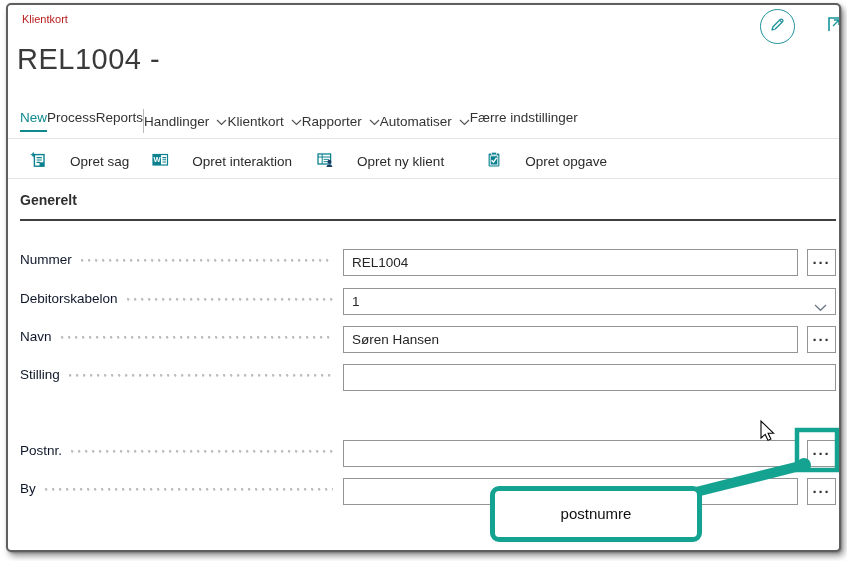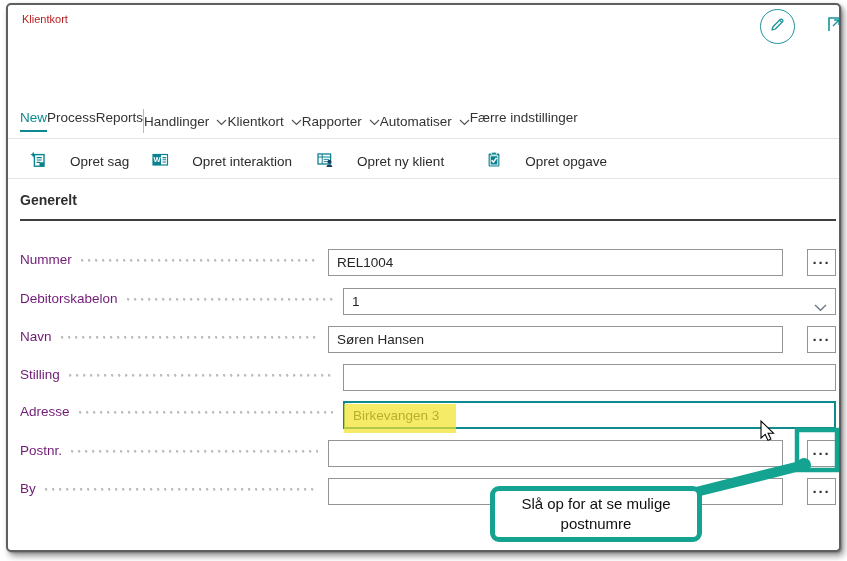--- a/index.html
+++ b/index.html
@@ -32,25 +32,25 @@
   .action:nth-child(1){ margin-right:22px; } .action:nth-child(2){ margin-right:24px; }
   .action:nth-child(3){ margin-right:42px; }
   
   .section-title { position:absolute; left:12px; top:187px; font-size:14px;
                    font-weight:bold; color:#2e2e2e; }
   .section-rule { position:absolute; left:12px; top:214px; width:816px; height:2px;
                   background:#3f3f3f; }
   
   .row { position:absolute; left:12px; width:816px; height:27px; display:flex;
          align-items:center; }
-  .flabel { font-size:13.5px; color:#701a75; flex:none; }
+  .flabel { font-size:13.5px; color:#0f172a; flex:none; }
   .leader { flex:1 1 auto; height:17px; margin:0 10px 0 9px; align-self:center;
             background-image:radial-gradient(circle at 1.2px 55%, #bfbfbf 1.1px, transparent 1.5px);
             background-size:7px 17px; background-repeat:repeat-x; }
-  .ctrl { flex:none; display:flex; align-items:stretch; height:21px; position:relative;gap:15px; }
+  .ctrl { flex:none; display:flex; align-items:stretch; height:21px; position:relative; }
   .ibox { width:455px; height:27px; border:1px solid #949494; background:#fff;
           font-size:13.5px; color:#262626; padding:0 8px; outline:none;
           font-family:"Liberation Sans", sans-serif; }
   .ibox.full { width:493px; }
   .ibox.focused { border:2px solid #0e8a8f; height:28px; }
   .assist { width:29px; height:27px; margin-left:9px; border:1px solid #949494;
             background:#fff; display:flex; align-items:center; justify-content:center;
             font-size:15px; font-weight:bold; color:#333; letter-spacing:1px; cursor:pointer; }
   .ddwrap { position:relative; }
   .dd-chevron { position:absolute; right:9px; top:10px; pointer-events:none; }
@@ -63,20 +63,21 @@
              background:#fff; border:5px solid #14a390; border-radius:9px; z-index:6;
              display:flex; flex-direction:column; align-items:center; justify-content:center;
              font-size:15px; color:#101010; line-height:20px; text-align:center; }
 </style>
 </head>
 <body>
 
 <div class="frame">
 
   <div class="caption">Klientkort</div>
+  <div class="title">REL1004 -</div>
 
   <div class="pencil-btn">
     <span>
       <svg width="17" height="17" viewBox="0 0 17 17">
         <path d="M3.2 13.8 L11.6 5.4 a1.3 1.3 0 0 1 1.85 0 l-1.1 -1.1 a1.3 1.3 0 0 1 1.85 0 l.0 .0" fill="none"></path>
         <path d="M3 14 l1-3.3 7.2-7.2 a1.55 1.55 0 0 1 2.2 0 l.1.1 a1.55 1.55 0 0 1 0 2.2 L6.3 13 Z" fill="none" stroke="#1d929b" stroke-width="1.3" stroke-linejoin="round"></path>
         <path d="M10.6 4.1 l2.3 2.3" stroke="#1d929b" stroke-width="1.1"></path>
       </svg>
     </span>
   </div>
@@ -203,28 +204,20 @@
   </div>
 
   <div class="row" style="top:356px">
     <span class="flabel">Stilling</span>
     <span class="leader"></span>
     <span class="ctrl">
       <input class="ibox full" value="" style="">
     </span>
   </div>
 
-  <div class="row" style="top:393px">
-    <span class="flabel">Adresse</span>
-    <span class="leader"></span>
-    <span class="ctrl">
-      <input class="ibox full focused" value="Birkevangen 3" style="">
-      <span class="hl"></span>
-    </span>
-  </div>
 
   <div class="row" style="top:432px">
     <span class="flabel">Postnr.</span>
     <span class="leader"></span>
     <span class="ctrl">
       <input class="ibox" value="" style="">
       <span class="assist">···</span>
     </span>
   </div>
 
@@ -241,17 +234,16 @@
   <svg class="overlay" viewBox="0 0 831 545">
     <line x1="688" y1="487" x2="796" y2="460" stroke="#14a390" stroke-width="10" stroke-linecap="round"></line>
     <circle cx="796" cy="460" r="7" fill="#14a390"></circle>
     <rect x="789" y="425" width="40" height="40" fill="none" stroke="#14a390" stroke-width="4.5"></rect>
     <g transform="translate(753,416)">
       <path d="M0 0 L0 17 L4.2 13.4 L7 19.4 L9.9 18.1 L7.1 12.2 L12.5 12.2 Z" fill="#fff" stroke="#000" stroke-width="1.1"></path>
     </g>
   </svg>
 
   <div class="callout">
-    <span>Slå op for at se mulige</span>
     <span>postnumre</span>
   </div>
 
 </div>
 
 </body></html>

